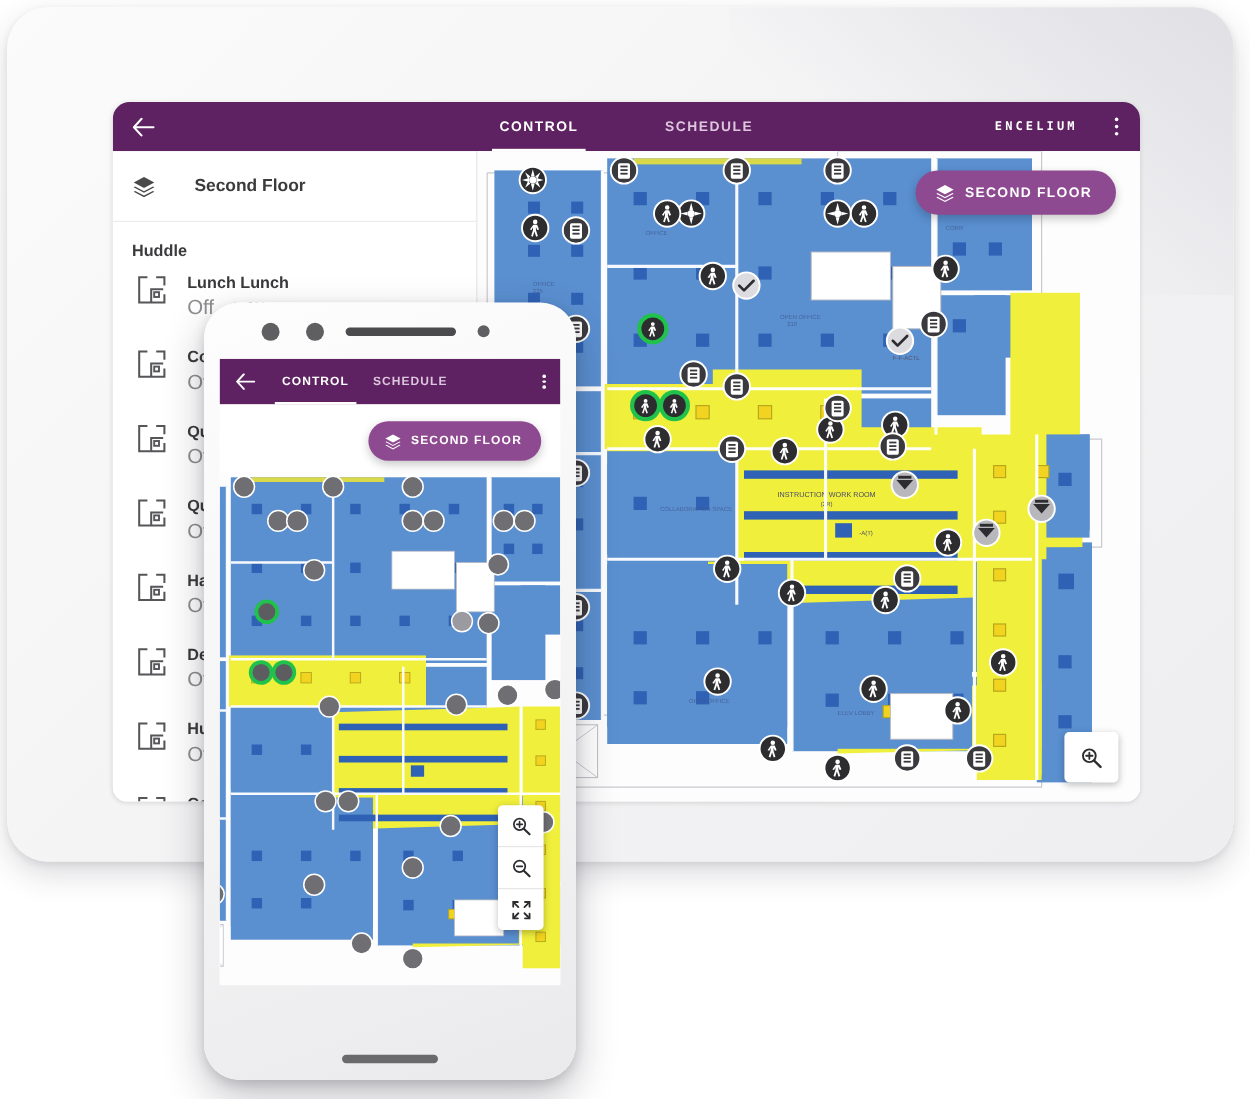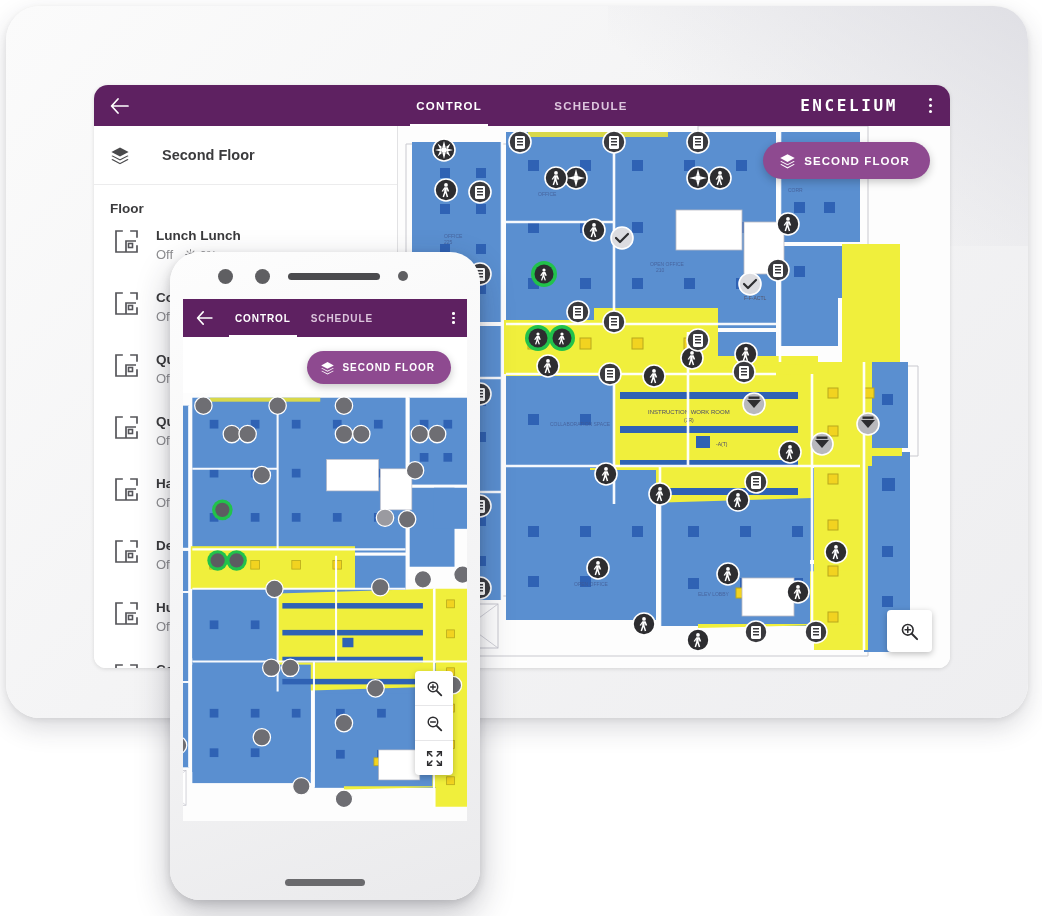--- a/index.html
+++ b/index.html
@@ -36,40 +36,40 @@
   .appbar .back{margin-left:12px;width:26px;height:26px;display:flex;align-items:center;justify-content:center;cursor:pointer;}
   .tabs{position:absolute;left:0;top:0;width:100%;height:41px;display:flex;align-items:center;justify-content:center;gap:60px;}
   .tab{
     color:#ffffff;font-size:11.5px;font-weight:bold;letter-spacing:1.3px;
     height:41px;display:flex;align-items:center;padding:0 6px;position:relative;cursor:pointer;
   }
   .tab.inactive{color:#ddc6de;}
   .tab.active::after{content:"";position:absolute;left:0;right:0;bottom:0;height:2.5px;background:#fff;}
   .brand{
     position:absolute;right:52px;top:0;height:41px;display:flex;align-items:center;
-    color:#ffffff;font-size:16px;font-weight:bold;letter-spacing:2.6px;
+    color:#ffffff;font-size:10px;font-weight:bold;letter-spacing:2.6px;
     font-family:"DejaVu Sans Mono", monospace;
   }
   .kebab{position:absolute;right:18px;top:0;height:41px;display:flex;flex-direction:column;justify-content:center;gap:2.6px;cursor:pointer;}
   .kebab i{display:block;width:3px;height:3px;border-radius:50%;background:#fff;}
 
   
   .sidebar{
     position:absolute;left:0;top:41px;width:303px;bottom:0;background:#fff;
     border-right:1px solid #e2e2e4;overflow:hidden;
   }
   .floor-row{display:flex;align-items:center;height:58px;padding:0 0 0 16px;border-bottom:1px solid #ececed;}
   .floor-row .lbl{margin-left:32px;font-size:14.5px;color:#3b3b3d;font-weight:bold;}
   .zones-title{font-size:13.5px;font-weight:bold;color:#3b3b3d;padding:16px 0 10px 0;margin-left:2px;}
   .zone{display:flex;align-items:flex-start;height:62px;padding-left:2px;cursor:pointer;}
   .zone .zico{width:60px;flex:0 0 60px;display:flex;justify-content:center;padding-top:3px;}
   .zone .ztxt{padding-top:1px;}
   .zone .zname{font-size:13.5px;color:#3a3a3c;font-weight:bold;line-height:17px;}
   .zone .zmeta{display:flex;align-items:center;gap:12px;margin-top:3px;}
-  .zone .zstate{font-size:13px;color:#8d8d90;}
+  .zone .zstate{font-size:17px;color:#8d8d90;}
   .zone .zdim{font-size:11.5px;color:#8d8d90;display:flex;align-items:center;gap:4px;}
 
   
   .mappanel{position:absolute;left:304px;top:41px;right:0;bottom:0;background:#fdfdfd;overflow:hidden;}
   .floorchip{
     position:absolute;right:20px;top:16px;height:37px;border-radius:19px;
     background:#8e4a90;color:#fff;display:flex;align-items:center;gap:8px;
     padding:0 20px 0 16px;font-size:11.5px;font-weight:bold;letter-spacing:1.1px;
     box-shadow:0 3px 8px rgba(0,0,0,.22);z-index:40;cursor:pointer;
   }
@@ -152,21 +152,21 @@
       <div class="sidebar">
         <div class="floor-row">
           <svg width="20" height="19" viewBox="0 0 20 19">
             <path d="M10 1.4 L18.6 6 L10 10.6 L1.4 6 Z" fill="#4a4a4c"></path>
             <path d="M2.6 9.4 L10 13.3 L17.4 9.4 L18.6 10 L10 14.6 L1.4 10 Z" fill="#4a4a4c"></path>
             <path d="M2.6 13.1 L10 17 L17.4 13.1 L18.6 13.7 L10 18.3 L1.4 13.7 Z" fill="#4a4a4c"></path>
           </svg>
           <div class="lbl">Second Floor</div>
         </div>
 
-        <div class="zones-title" style="margin-left:16px;">Floor</div>
+        <div class="zones-title" style="margin-left:16px;">Huddle</div>
 
         <div>
 
           <div class="zone">
             <div class="zico">
               <svg width="25" height="25" viewBox="0 0 25 25">
                 <path d="M2 2 H8 M2 2 V8 M23 2 H17 M23 2 V8 M2 23 H23 V17 M2 23 V9" fill="none" stroke="#55555a" stroke-width="1.7" stroke-linecap="square"></path>
                 <path d="M12 23 V12 H22" fill="none" stroke="#55555a" stroke-width="1.7"></path>
                 <rect x="14.5" y="14.5" width="4" height="4" fill="none" stroke="#55555a" stroke-width="1.6"></rect>
               </svg>

